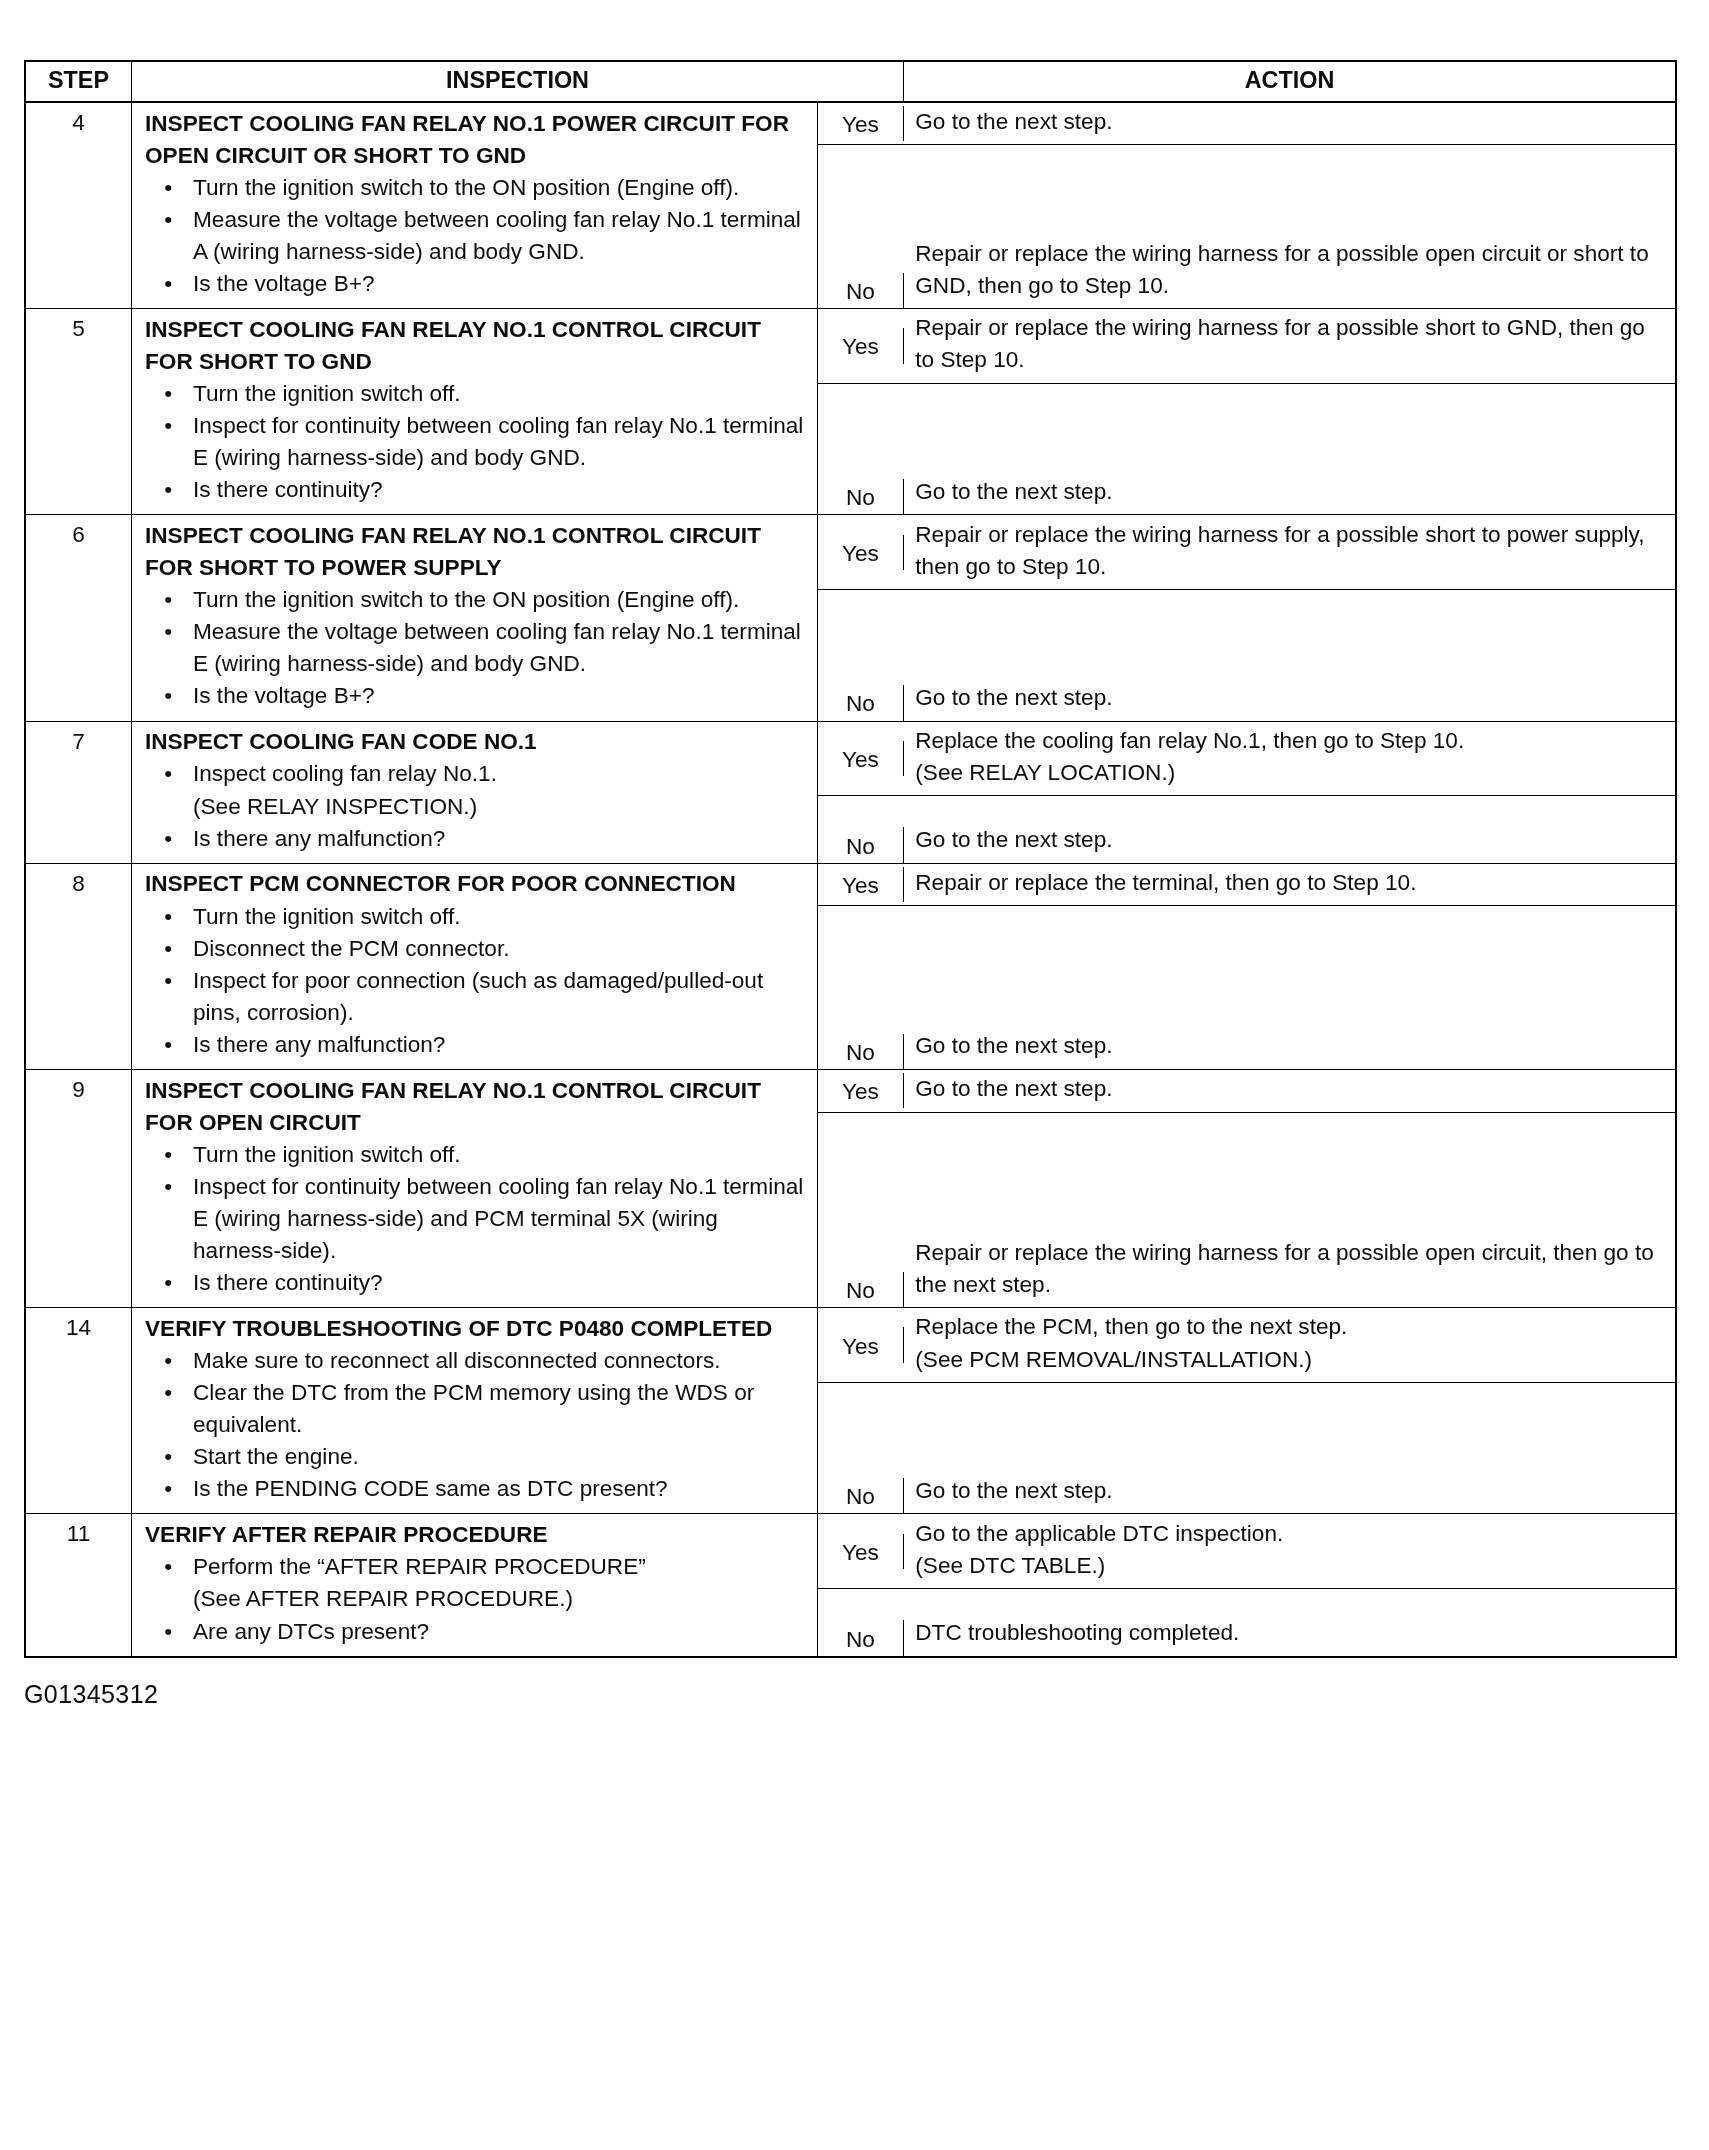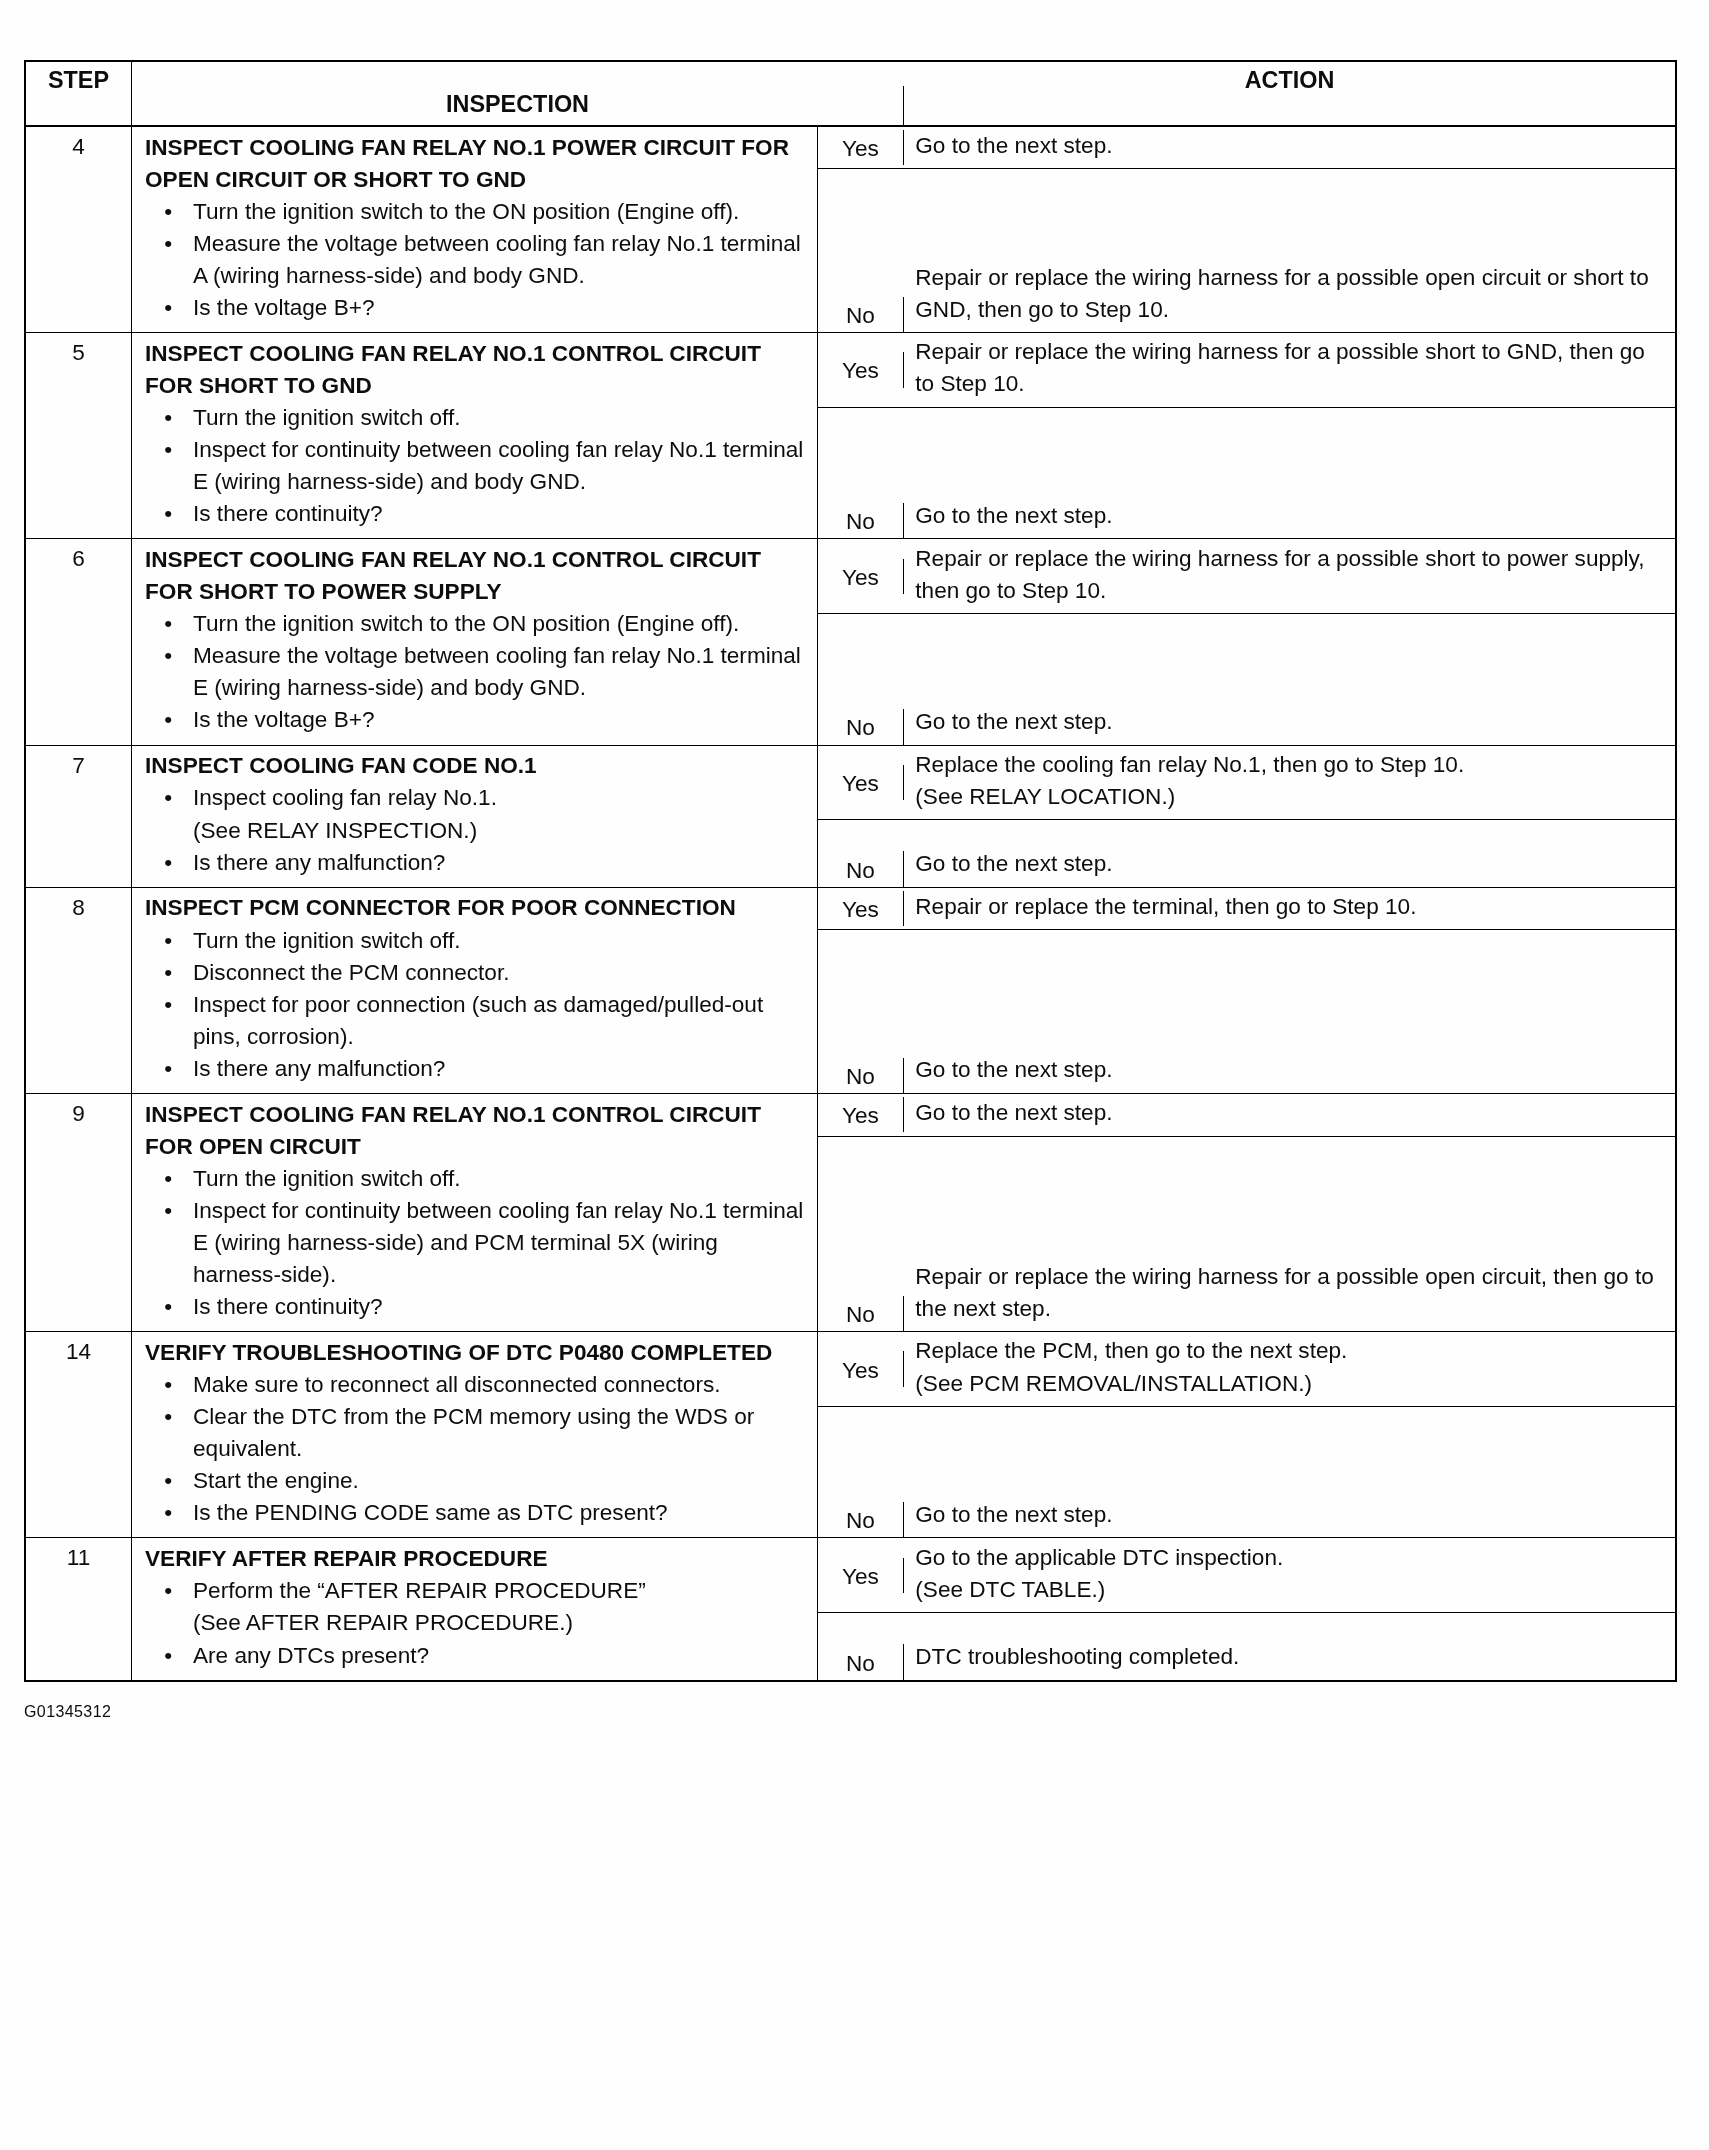--- a/index.html
+++ b/index.html
@@ -33,21 +33,20 @@
     box-sizing: border-box;
     padding: 2.4px 3.2px 3.2px 3.2px;
   }
   .h-step {
     width: 106px;
     border-right: 1.6px solid #000;
   }
   .h-insp {
     width: 772px;
     border-right: 1.6px solid #000;
-    margin-top: 24px;
   }
   .h-action { flex: 1; }
   
   .row {
     display: flex;
     border-bottom: 1.6px solid #000;
   }
   .row:last-child { border-bottom: none; }
   .step-cell {
     width: 106px;
@@ -105,21 +104,21 @@
     text-align: center;
     padding-top: 3.2px;
   }
   .action-cell {
     flex: 1;
     padding: 3.2px 9.7px 6.4px 11.3px;
     white-space: pre-line;
   }
   .figure-code {
     margin-top: 19.3px;
-    font-size: 16px;
+    font-size: 25px;
     letter-spacing: 0.4px;
   }
 </style>
 </head>
 <body>
 
 <div class="page">
 
   <div class="ts-table">
 

